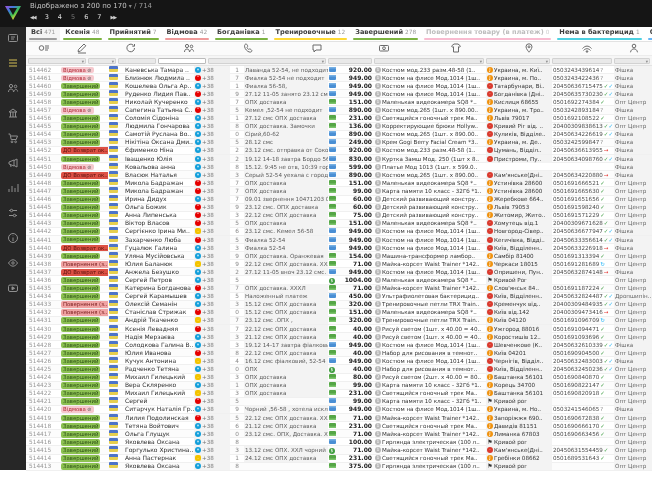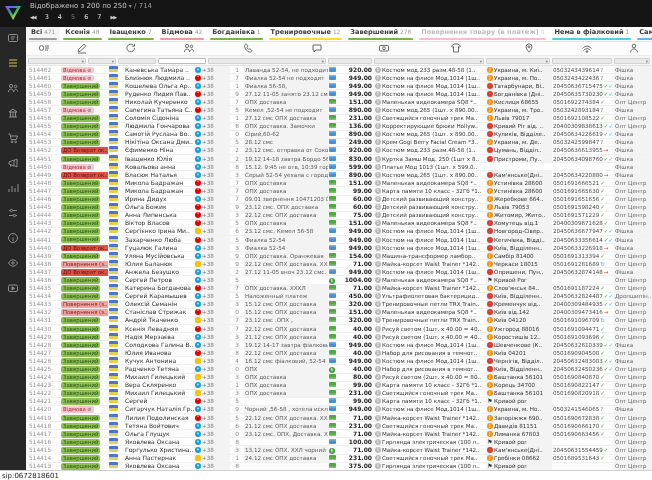--- a/index.html
+++ b/index.html
@@ -116,21 +116,21 @@
           <stop offset="0.55" stop-color="#3ec24e"></stop>
               <stop offset="0.75" stop-color="#e8d43c"></stop>
           <stop offset="1" stop-color="#dc3e3e"></stop>
             </linearGradient>
           </defs>
         <polygon points="2,3 18,3 10,17" fill="url(#rg)"></polygon>
         <polygon points="6,5 14,5 10,12" fill="#151515"></polygon>
       </svg>
     </span>
     <div class="topline">
-      <span>Відображено з 200 по 250</span>
+      <span>Відображено з 200 по 170</span>
       <span class="caret">▾</span>
       <span class="tot">/ 714</span>
     </div>
     <div class="pager">
       <span class="skip">◀◀</span>
       <span id="pages" style="display:flex;gap:9px;">
           <span class="pg">3</span>
           <span class="pg">4</span>
           <span class="pg cur">5</span>
           <span class="pg">6</span>
@@ -206,27 +206,27 @@
           <rect x="1.5" y="3" width="9" height="6.5" rx="1.5"></rect>
           <path d="M5 4.8v3l2.6-1.5z" fill="#8f8f8f"></path>
         </svg>
       </span>
     </div>
 
   <div class="content">
     <div class="tabs" id="tabs">
         <div class="tab active"><span>Всі</span><span class="cnt">471</span><span class="ul" style="background: rgb(158, 158, 158);"></span></div>
         <div class="tab"><span>Ксенія</span><span class="cnt">48</span><span class="ul" style="background: rgb(124, 179, 66);"></span></div>
-        <div class="tab"><span>Іващенко</span><span class="cnt">7</span><span class="ul" style="background: rgb(124, 179, 66);"></span></div>
+        <div class="tab"><span>Прийнятий</span><span class="cnt">7</span><span class="ul" style="background: rgb(124, 179, 66);"></span></div>
         <div class="tab"><span>Відмова</span><span class="cnt">42</span><span class="ul" style="background: rgb(239, 154, 154);"></span></div>
         <div class="tab"><span>Богданівка</span><span class="cnt">1</span><span class="ul" style="background: rgb(124, 179, 66);"></span></div>
         <div class="tab"><span>Тренировочные</span><span class="cnt">12</span><span class="ul" style="background: rgb(253, 216, 53);"></span></div>
         <div class="tab"><span>Завершений</span><span class="cnt">278</span><span class="ul" style="background: rgb(124, 179, 66);"></span></div>
         <div class="tab dim"><span>Повернення товару (в платеж)</span><span class="cnt">0</span><span class="ul" style="background: rgb(248, 187, 208);"></span></div>
-        <div class="tab"><span>Нема в фіалковий</span><span class="cnt">1</span><span class="ul" style="background: rgb(77, 208, 225);"></span></div>
+        <div class="tab"><span>Нема в бактерицид</span><span class="cnt">1</span><span class="ul" style="background: rgb(77, 208, 225);"></span></div>
         <div class="tab"><span>Самовивіз</span><span class="ul" style="background: rgb(100, 181, 246);"></span></div>
       </div>
     <div class="colheads" id="colheads">
         <div class="colhead" style="width: 36px;">
           <span><svg width="12" height="12" viewBox="0 0 12 12" fill="none" stroke="#6b6b6b" stroke-width="1">
               <circle cx="3.5" cy="6" r="2.3"></circle>
               <path d="M7 4h4M7 6h4M7 8h3"></path>
             </svg></span>
         </div>
         <div class="colhead" style="width: 40px;">
@@ -1652,16 +1652,13 @@
             <span style="overflow: hidden;">Кривой рог</span>
           </div>
           <div class="c ttn">
             <span style="overflow: hidden;"></span>
           </div>
           <div class="c src">Опт Центр</div>
         </div>
       </div>
   </div>
 
-  <div class="statusbar">
-    <span>sip:0672818601</span>
-  </div>
 </div>
 
 </body></html>

